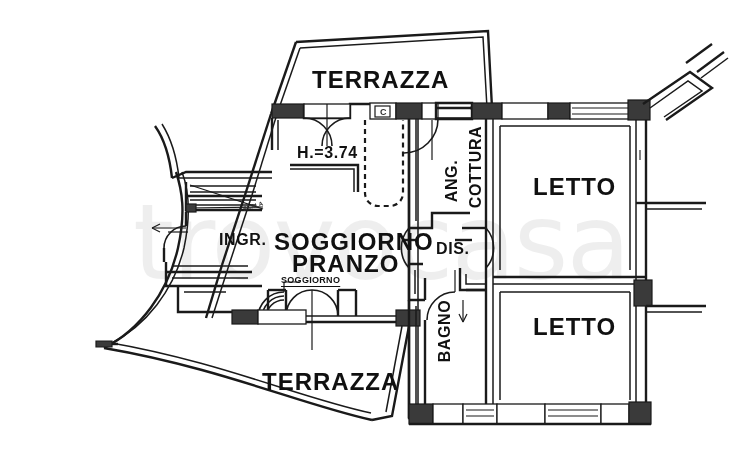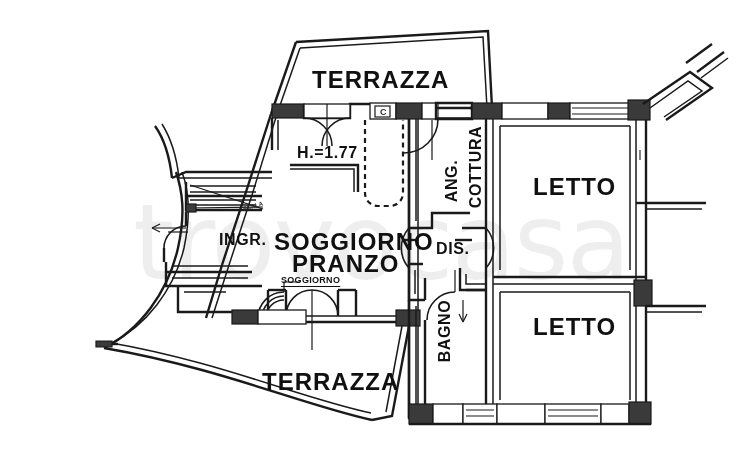--- a/index.html
+++ b/index.html
@@ -309,21 +309,21 @@
   <div class="lbl mid vert" style="left:426px;top:158px;width:100px;text-align:center;">COTTURA</div>
 
   <div class="lbl mid" style="left:436px;top:240px;">DIS.</div>
 
   <div class="lbl mid vert" style="left:405px;top:322px;width:80px;text-align:center;">BAGNO</div>
 
   <div class="lbl big" style="left:533px;top:173px;">LETTO</div>
 
   <div class="lbl big" style="left:533px;top:313px;">LETTO</div>
 
-  <div class="lbl mid" style="left:297px;top:144px;">H.=1.77</div>
+  <div class="lbl mid" style="left:297px;top:144px;">H.=3.74</div>
 
   <div class="lbl small underline" style="left:281px;top:275px;">SOGGIORNO</div>
 
   <div class="lbl tiny" style="left:243px;top:206px;transform:rotate(-16deg);transform-origin:left center;">SCALA</div>
 
   <div class="lbl tiny" style="left:380px;top:107px;font-size:9px;">C</div>
 
 </div>
 
 </body></html>

